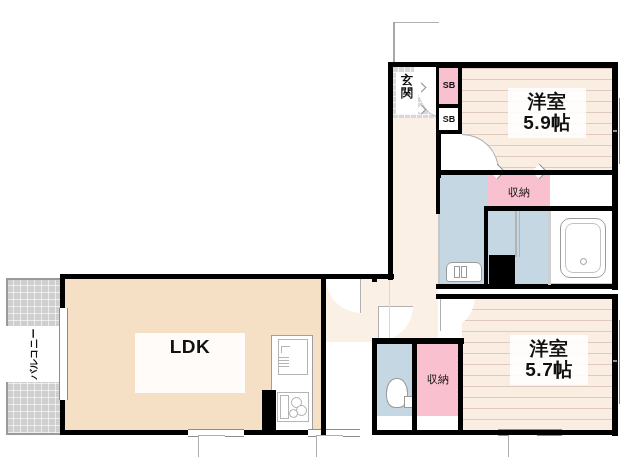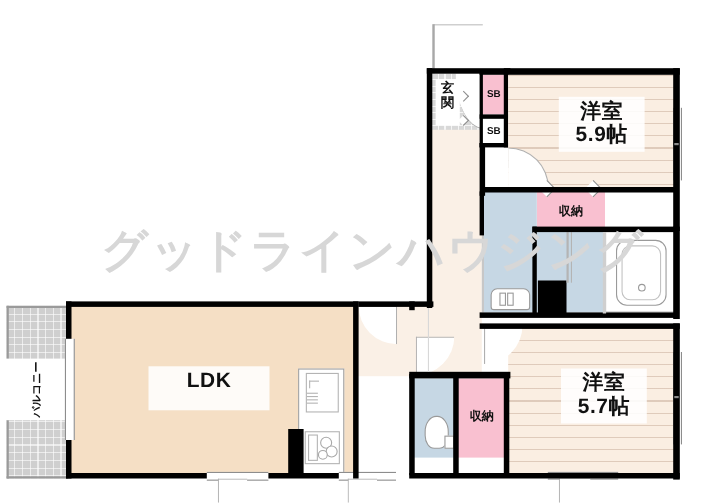--- a/index.html
+++ b/index.html
@@ -75,21 +75,21 @@
   .label {
     position:absolute;
     color:#111111;
     background:rgba(255,255,255,0.88);
     text-align:center;
     line-height:1.12;
     white-space:nowrap;
     font-family:"Liberation Sans", sans-serif;
   }
   .label.big   { font-size:19px; font-weight:600; letter-spacing:.5px; }
-  .label.mid   { font-size:11px; font-weight:700; }
+  .label.mid   { font-size:11px; font-weight:400; }
   .label.small { font-size:9px;  font-weight:700; }
   .label.plain { background:transparent; }
   .label.rot90 {
     transform: rotate(-90deg);
     transform-origin: center center;
   }
 
   
   .watermark {
     position:absolute;
@@ -162,31 +162,30 @@
     border-top:1px solid #8d8d8d;
     border-right:1px solid #8d8d8d;
     background:#ffffff;
   }
 </style>
 </head>
 <body>
 
 <div id="plan">
 
-  <div class="watermark">グッドラインハウジング</div>
 
   <div class="room floor-balcony" style="left:6px; top:278px; width:56px; height:157px;"></div>
   <div class="wall-grey" style="left:6px; top:278px; width:56px; height:2px;"></div>
   <div class="wall-grey" style="left:6px; top:278px; width:2px; height:157px;"></div>
   <div class="wall-grey" style="left:6px; top:433px; width:56px; height:2px;"></div>
   <div class="label plain rot90" style="left:6px; top:322px; width:56px; height:64px; font-size:10px; font-weight:600; background:#ffffff; line-height:64px;">バルコニー</div>
 
   <div class="room floor-ldk" style="left:62px; top:278px; width:262px; height:152px;"></div>
 
-  <div class="label big" style="left:135px; top:333px; width:110px; height:40px; padding-top:3px; box-sizing:border-box;">
+  <div class="label big" style="left:135px; top:333px; width:110px; height:60px; padding-top:3px; box-sizing:border-box;">
     <span>LDK</span><br>
   </div>
 
   <div class="room floor-hall" style="left:392px; top:66px; width:46px; height:276px;"></div>
 
   <div class="room floor-hall" style="left:324px; top:278px; width:70px; height:64px;"></div>
 
   <div class="room floor-genkan" style="left:392px; top:66px; width:46px; height:52px;"></div>
   <div class="label plain" style="left:396px; top:72px; width:22px; height:42px; font-size:12px; font-weight:700; background:#ffffff; line-height:1.05; padding-top:2px; box-sizing:border-box;">
     <span>玄</span><br>

